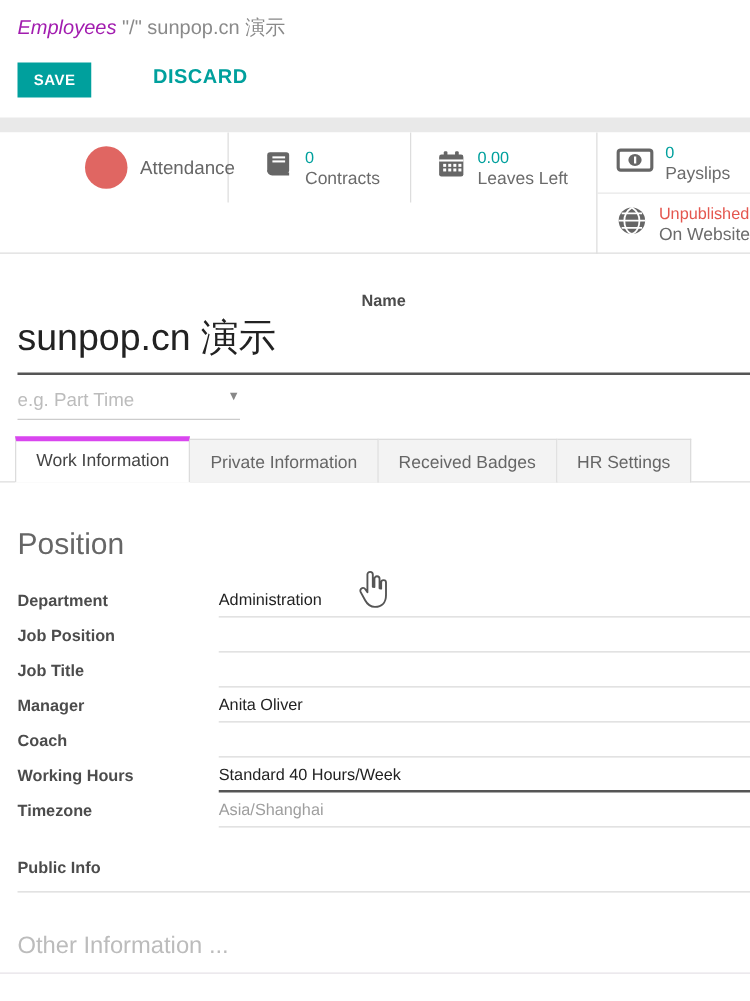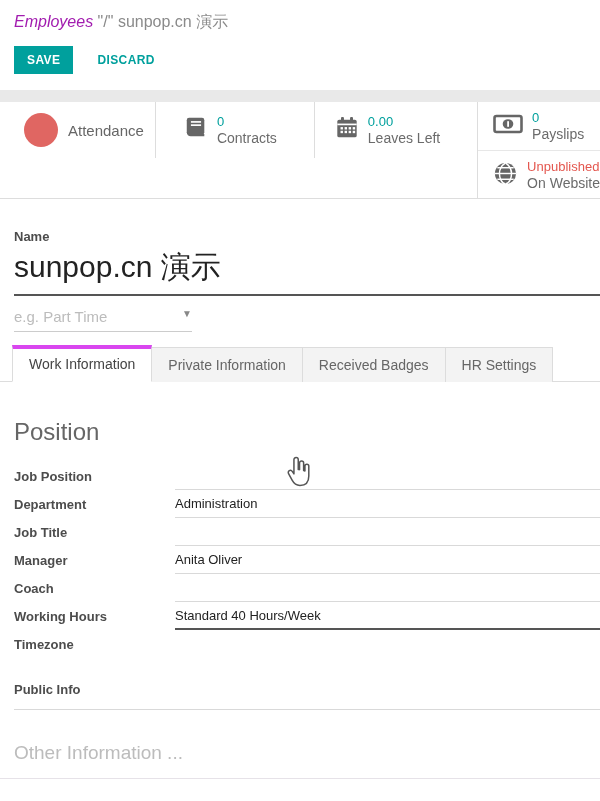--- a/index.html
+++ b/index.html
@@ -2,47 +2,47 @@
 <html><head>
 <meta charset="utf-8">
 <style>
   * { margin:0; padding:0; box-sizing:border-box; }
   html,body { width:600px; height:801px; overflow:hidden; background:#fff;
     font-family:"Liberation Sans", sans-serif; position:relative; }
 
   
   .breadcrumb { padding:12px 0 0 14px; font-size:16px; color:#8a8a8a; white-space:nowrap; }
   .breadcrumb .crumb-root { color:#a21caf;font-style:italic; }
-  .btn-row { margin:13px 0 0 14px; display:flex; align-items:flex-end; }
+  .btn-row { margin:13px 0 0 14px; display:flex; align-items:flex-end;gap:25px; }
   .btn-save { background:#00a09d; color:#fff; border:none; font-size:12px; font-weight:bold;
     padding:7px 13px; letter-spacing:.4px; cursor:pointer; }
-  .btn-discard { background:none; border:none; color:#00a09d; font-size:12px; font-weight:bold;
+  .btn-discard { background:none; border:none; color:#00a09d; font-size:16px; font-weight:bold;
     letter-spacing:.4px; margin-left:14px; padding:7px 10px; cursor:pointer; }
 
   .status-strip { height:12px; background:#e9e9e9; margin-top:16px; }
 
   
   .stat-area { height:97px; border-bottom:1px solid #ddd; display:flex; align-items:flex-start; background:#fff; }
   .stat-cell { display:flex; align-items:center; height:56px; }
-  .stat-cell.c1 { width:163px; padding-left:24px; border-right:1px solid #ddd; }
+  .stat-cell.c1 { width:163px; padding-left:48px; border-right:1px solid #ddd;margin-left:20px; }
   .stat-cell.c2 { width:166px; padding-left:28px; border-right:1px solid #ddd; }
   .stat-cell.c3 { width:170px; padding-left:20px; }
   .att-dot { width:34px; height:34px; border-radius:50%; background:#e06662; margin-right:10px; flex:none; }
   .stat-label-lone { font-size:15px; color:#666; }
   .stat-icon { flex:none; margin-right:9px; }
   .stat-txt { line-height:17px; white-space:nowrap; }
   .stat-val { font-size:13px; color:#00a09d; }
   .stat-lbl { font-size:14px; color:#6b6b6b;text-align:center; }
   .stat-col-right { flex:1; border-left:1px solid #ddd; height:97px; display:flex; flex-direction:column; }
   .stat-cell.payslips { height:49px; padding-left:15px; border-bottom:1px solid #e7e7e7; }
   .stat-cell.unpublish { height:48px; padding-left:15px; }
   .stat-val.danger { color:#e4574f; }
 
   
-  .name-label { margin:30px 0 0 14px; font-size:13px; font-weight:bold; color:#4c4c4c; }
+  .name-label { margin:30px 0 0 14px; font-size:13px; font-weight:bold; color:#4c4c4c;text-align:center; }
   .name-input { margin:0 0 0 14px; font-size:30px; color:#222; line-height:42px;
     padding:2px 0 6px 0; border-bottom:2px solid #555; }
   .tags-input { margin:12px 0 0 14px; width:178px; display:flex; justify-content:space-between;
     align-items:flex-start; font-size:15px; color:#bcbcbc; padding-bottom:6px; border-bottom:1px solid #ccc; }
   .caret { font-size:10px; color:#888; }
 
   
   .tabbar { margin-top:13px; padding-left:12px; display:flex; border-bottom:1px solid #ddd; align-items:flex-end; }
   .tab { font-size:14px; color:#666; background:#f3f3f3; border:1px solid #dcdcdc; border-bottom:none;
     padding:9px 16px; margin-bottom:-1px; cursor:pointer; white-space:nowrap; }
@@ -171,45 +171,46 @@
   <div class="tab active">Work Information</div>
   <div class="tab">Private Information</div>
   <div class="tab">Received Badges</div>
   <div class="tab">HR Settings</div>
 </div>
 
 <div class="sheet">
   <div class="section-title">Position</div>
 
   <div class="frow">
-    <div class="flabel">Job Position</div>
-    <div class="fval"></div>
-  </div>
-  <div class="frow">
     <div class="flabel">Department</div>
     <div class="fval">Administration</div>
   </div>
   <div class="frow">
+    <div class="flabel">Job Position</div>
+    <div class="fval"></div>
+  </div>
+  <div class="frow">
     <div class="flabel">Job Title</div>
     <div class="fval"></div>
   </div>
   <div class="frow">
     <div class="flabel">Manager</div>
     <div class="fval">Anita Oliver</div>
   </div>
   <div class="frow">
     <div class="flabel">Coach</div>
     <div class="fval"></div>
   </div>
   <div class="frow">
     <div class="flabel">Working Hours</div>
     <div class="fval dark">Standard 40 Hours/Week</div>
   </div>
   <div class="frow">
     <div class="flabel">Timezone</div>
+    <div class="fval muted">Asia/Shanghai</div>
   </div>
 
   <div class="frow public">
     <div class="flabel">Public Info</div>
     <div class="fval"></div>
   </div>
 
   <div class="notes">Other Information ...</div>
 </div>
 

